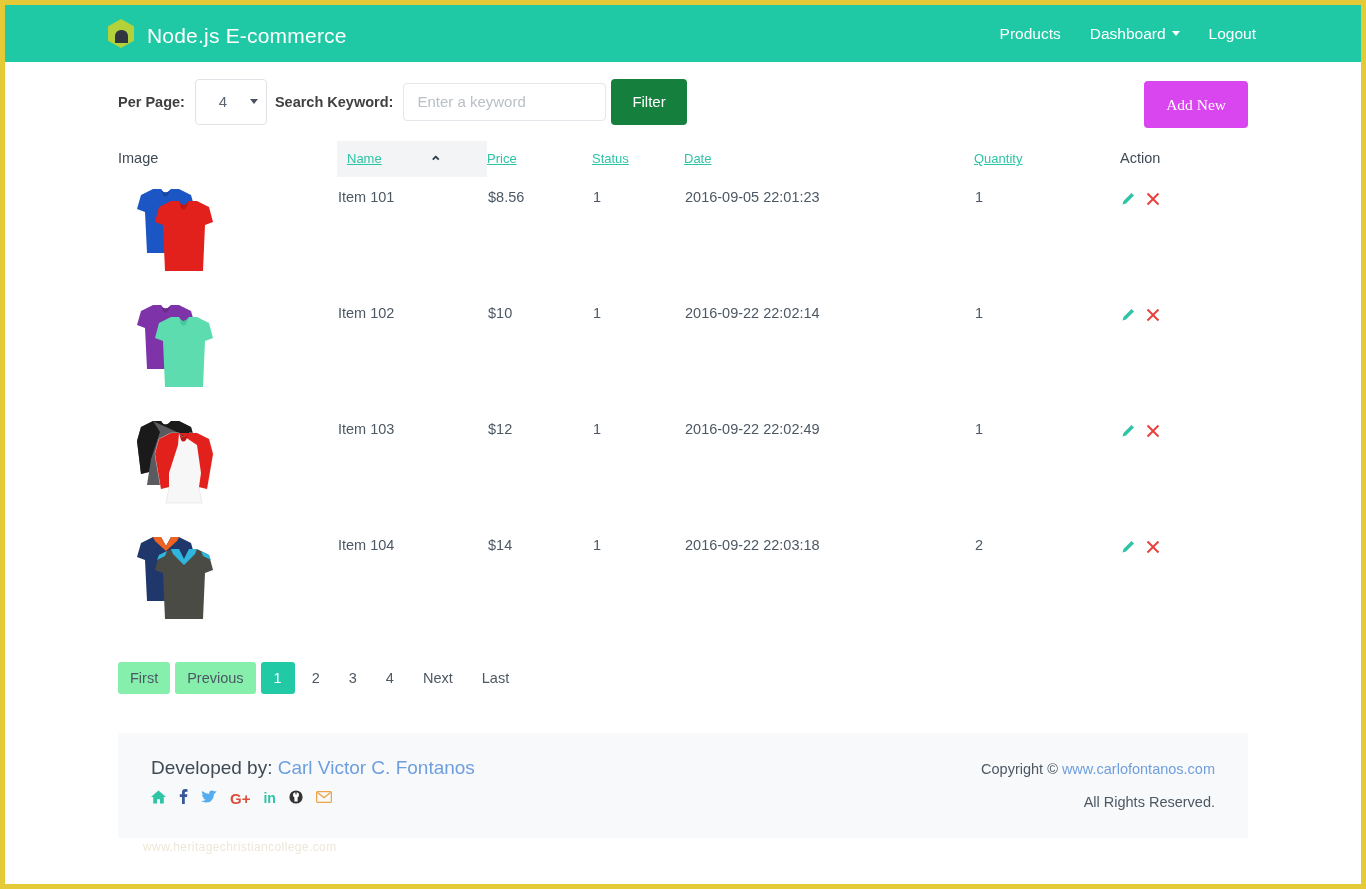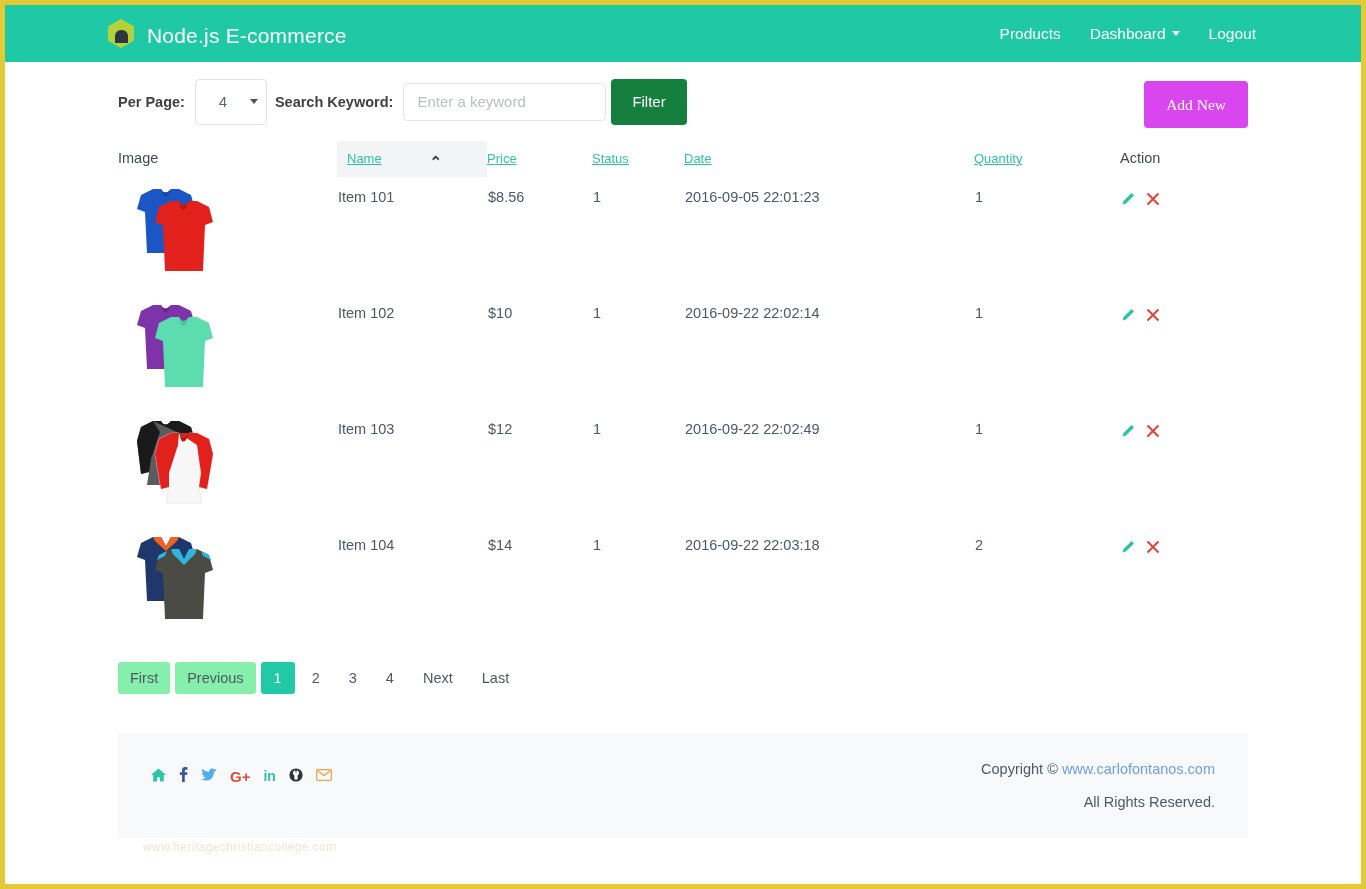--- a/index.html
+++ b/index.html
@@ -337,20 +337,24 @@
     <a class="pg active" href="#">1</a>
     <a class="pg" href="#">2</a>
     <a class="pg" href="#">3</a>
     <a class="pg" href="#">4</a>
     <a class="pg" href="#">Next</a>
     <a class="pg" href="#">Last</a>
   </div>
 
   <div class="footer">
     <div>
+      <div class="dev-line">
+        <span>Developed by:</span>
+        <a href="#">Carl Victor C. Fontanos</a>
+      </div>
       <div class="social">
         <span>
           <svg width="15" height="14" viewBox="0 0 16 14">
               <path d="M8 0 L16 7 L13.6 7 L13.6 14 L9.6 14 L9.6 9.5 L6.4 9.5 L6.4 14 L2.4 14 L2.4 7 L0 7 Z" fill="#2ec4a6"></path>
             </svg>
         </span>
         <span>
           <svg width="9" height="15" viewBox="0 0 9 15">
               <path d="M5.8 15 L5.8 8 L8 8 L8.4 5.3 L5.8 5.3 L5.8 3.8 Q5.8 2.7 7.2 2.7 L8.5 2.7 L8.5 0.2 Q7.5 0 6.2 0 Q3 0 3 3.3 L3 5.3 L0.8 5.3 L0.8 8 L3 8 L3 15 Z" fill="#3b5998"></path>
             </svg>

